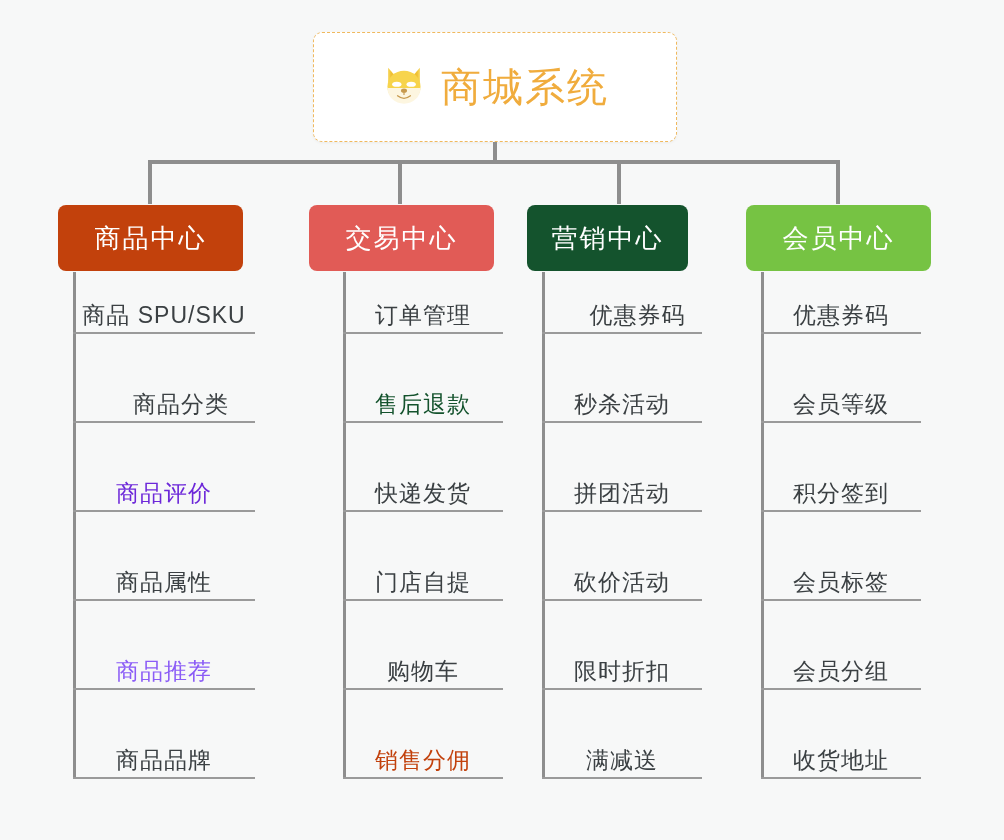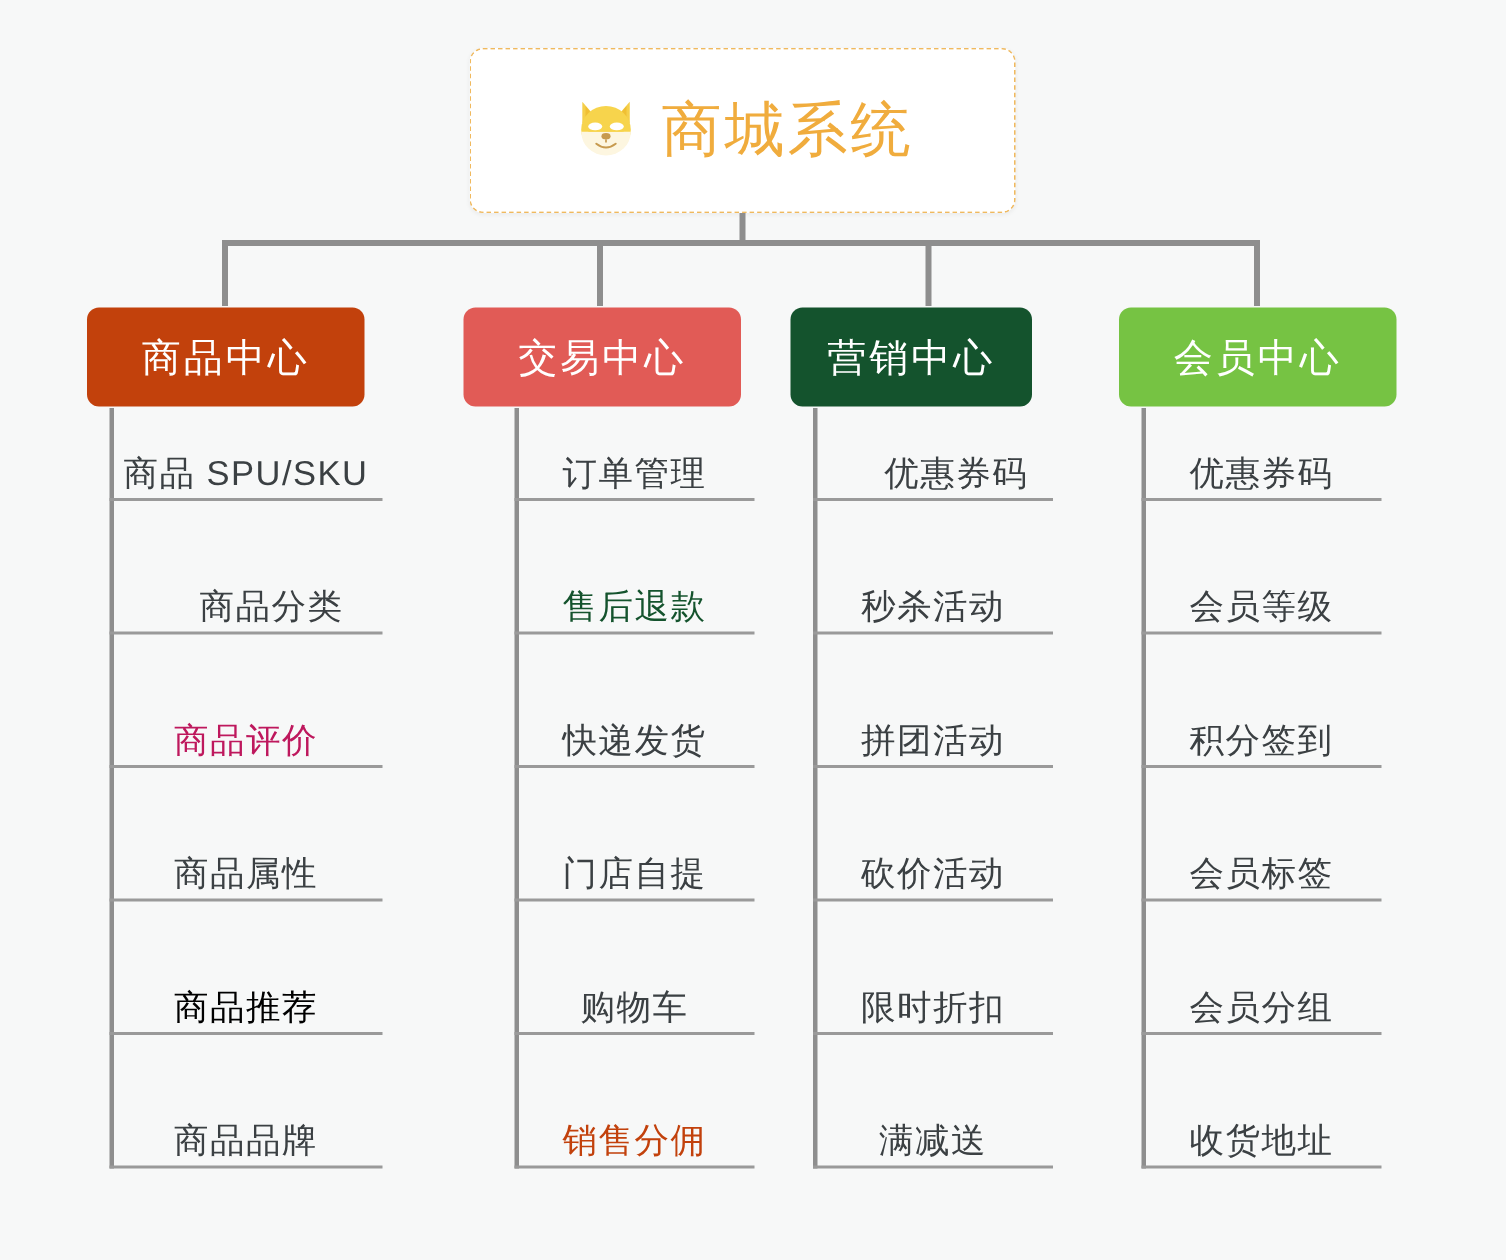--- a/index.html
+++ b/index.html
@@ -147,27 +147,27 @@
 
   <div class="column" id="col-0" style="left: 73px; width: 182px; height: 507px;">
       <div class="trunk" style="height: 507px; background: rgb(142, 142, 142);"></div>
       <div class="leaf" style="top: 0px; height: 62px; width: 182px; border-bottom-color: rgb(154, 154, 154);">
         <span class="leaf-label" style="color: rgb(59, 64, 67);">商品 SPU/SKU</span>
       </div>
       <div class="leaf" style="top: 89px; height: 62px; width: 182px; border-bottom-color: rgb(154, 154, 154); padding-left: 34px;">
         <span class="leaf-label" style="color: rgb(59, 64, 67);">商品分类</span>
       </div>
       <div class="leaf" style="top: 178px; height: 62px; width: 182px; border-bottom-color: rgb(154, 154, 154);">
-        <span class="leaf-label" style="color: #be185d;">商品评价</span>
+        <span class="leaf-label" style="color: #6d28d9;">商品评价</span>
       </div>
       <div class="leaf" style="top: 267px; height: 62px; width: 182px; border-bottom-color: rgb(154, 154, 154);">
         <span class="leaf-label" style="color: rgb(59, 64, 67);">商品属性</span>
       </div>
       <div class="leaf" style="top: 356px; height: 62px; width: 182px; border-bottom-color: rgb(154, 154, 154);">
-        <span class="leaf-label" style="color: #000000;">商品推荐</span>
+        <span class="leaf-label" style="color: #8b5cf6;">商品推荐</span>
       </div>
       <div class="leaf" style="top: 445px; height: 62px; width: 182px; border-bottom-color: rgb(154, 154, 154);">
         <span class="leaf-label" style="color: rgb(59, 64, 67);">商品品牌</span>
       </div>
     </div>
   <div class="column" id="col-1" style="left: 324px; width: 160px; height: 507px; margin-left: 19px;">
       <div class="trunk" style="height: 507px; background: rgb(142, 142, 142);"></div>
       <div class="leaf" style="top: 0px; height: 62px; width: 160px; border-bottom-color: rgb(154, 154, 154);">
         <span class="leaf-label" style="color: rgb(59, 64, 67);">订单管理</span>
       </div>

